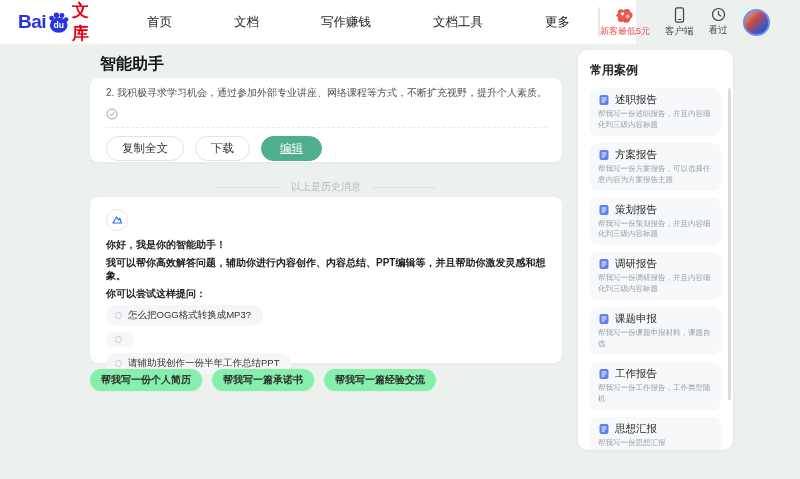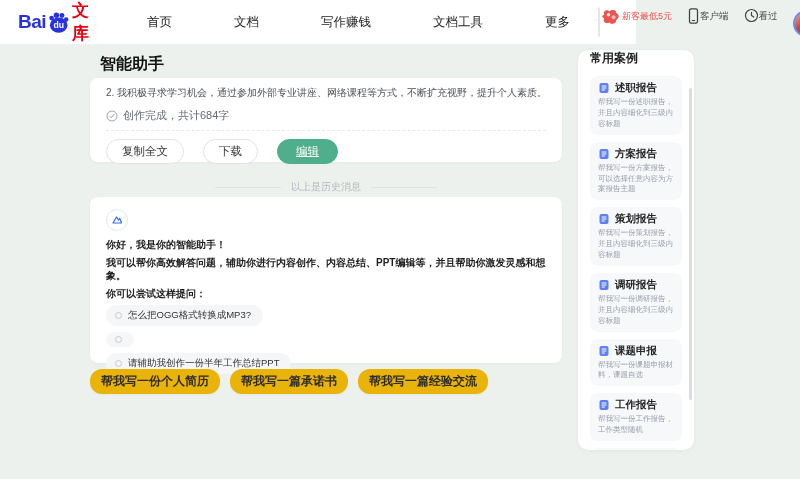--- a/index.html
+++ b/index.html
@@ -15,76 +15,76 @@
   .logo-bai { color:#2932e1; font-weight:bold; font-size:19px; letter-spacing:-0.5px; }
   .logo-wenku { color:#e60012; font-weight:bold; font-size:17px; margin-left:1px; }
   .nav { display:flex; gap:30px; margin-left:26px; font-size:12.5px; color:#1f1f1f; }
   .nav-item { cursor:pointer; white-space:nowrap;margin-left:32px; }
   .search { margin-left:28px; width:266px; height:30px; display:flex; border:1px solid #e4e6e9;
             border-radius:16px; overflow:hidden; background:#fff; }
   .search input { flex:1; border:0; outline:0; padding:0 12px; font-size:12px; min-width:0; }
   .search-btn { width:66px; background:#3e6bf0; color:#fff; font-size:12.5px; border:0;
                 cursor:pointer; flex-shrink:0; }
   .header-right { margin-left:auto; display:flex; align-items:flex-start; gap:15px; }
-  .header-tool { display:flex; flex-direction:row; align-items:center; cursor:pointer; }
+  .header-tool { display:flex; flex-direction:column; align-items:center; cursor:pointer; }
   .tool-label { font-size:9.5px; color:#4a4a4a; margin-top:2px; white-space:nowrap; }
   .promo-label { font-size:9px; color:#e8494b; margin-top:1px; white-space:nowrap; }
   .avatar { width:27px; height:27px; border-radius:50%; border:2px solid #6b8df2; margin-top:2px;
             background:linear-gradient(135deg,#e4b8a4 0%,#c64a42 40%,#3e57c4 75%,#20307a 100%);
             cursor:pointer; }
 
   
   .page-title { position:absolute; left:100px; top:54px; font-size:16px; font-weight:bold; color:#141414; }
 
   .history-card { position:absolute; left:90px; top:78px; width:472px; height:84px; background:#fff;
                   border-radius:8px; padding:8px 16px; box-shadow:0 1px 3px rgba(31,35,41,.04); }
   .tail-text { font-size:10px; color:#4e5156; white-space:nowrap; overflow:hidden; }
   .status-row { display:flex; align-items:center; gap:5px; margin-top:8px; font-size:11px; color:#646b74; }
   .dash-divider { border-top:1px dashed #e6e9ec; margin:7px 0 8px; }
-  .btn-row { display:flex; gap:19px; }
+  .btn-row { display:flex; gap:11px; }
   .pill-btn { border:1px solid #dfe2e8; background:#fff; color:#333; border-radius:14px;
               font-size:11.5px; padding:4px 15px; cursor:pointer; font-family:inherit; }
   .pill-btn.green { background:#4fae8c; border-color:#4fae8c; color:#fff; padding:4px 18px;text-decoration:underline; }
 
   .history-divider { position:absolute; left:90px; top:180px; width:472px; display:flex;
                      align-items:center; justify-content:center; gap:10px; color:#b3b9c1; font-size:10px; }
   .d-line { width:66px; height:1px; background:#dde1e4; }
 
   .welcome-card { position:absolute; left:90px; top:197px; width:472px; height:166px; background:#fff;
                   border-radius:8px; padding:12px 16px; box-shadow:0 1px 3px rgba(31,35,41,.04); }
   .ai-avatar { width:22px; height:22px; border-radius:50%; border:1px solid #e2e9f3;
                display:flex; align-items:center; justify-content:center; margin-bottom:7px; }
   .w-line { font-size:10px; font-weight:bold; color:#1e1e1e; line-height:13px; margin-bottom:5px; }
   .suggestion-list { margin-top:3px; display:flex; flex-direction:column; align-items:flex-start; gap:6px; }
   .suggestion-chip { display:flex; align-items:center; gap:6px; background:#f4f6f7; border-radius:12px;
                      padding:4px 12px 4px 9px; font-size:9.5px; color:#333; cursor:pointer; }
   .ring { width:7px; height:7px; border:1px solid #c6ccd4; border-radius:50%; flex-shrink:0; }
 
   .quick-row { position:absolute; left:90px; top:369px; display:flex; gap:10px; }
-  .quick-chip { background:#eab308; border-radius:12px; padding:4px 11px; font-size:12px; color:#2c2c2c;
+  .quick-chip { background:#86efac; border-radius:12px; padding:4px 11px; font-size:10px; color:#2c2c2c;
                 font-weight:600; cursor:pointer; box-shadow:0 1px 2px rgba(31,35,41,.04); }
 
   .input-card { position:absolute; left:90px; top:392px; width:472px; height:66px; background:#fff;
                 border-radius:10px; padding:9px 12px; box-shadow:0 1px 3px rgba(31,35,41,.04); }
   .input-card textarea { width:calc(100% - 34px); height:32px; border:0; outline:0; resize:none;
                          font-size:11px; color:#333; font-family:inherit; }
   .input-card textarea::placeholder { color:#bac0c9; }
   .img-btn { position:absolute; top:8px; right:10px; width:22px; height:22px; border-radius:6px;
              background:#f3f5f7; display:flex; align-items:center; justify-content:center; cursor:pointer; }
   .counter { position:absolute; left:13px; bottom:8px; font-size:10px; color:#bac0c9; }
   .enter-btn { position:absolute; right:11px; bottom:7px; cursor:pointer; line-height:0; }
 
   
-  .sidebar { position:absolute; left:578px; top:50px; width:116px; height:400px; background:#fff;
-             border-radius:10px; padding:0 12px 8px; overflow:hidden;
+  .sidebar { position:absolute; left:578px; top:50px; width:155px; height:400px; background:#fff;
+             border-radius:10px; padding:12px 12px 8px; overflow:hidden;
              box-shadow:0 1px 4px rgba(31,35,41,.05); }
   .sidebar-title { font-size:12px; font-weight:bold; color:#1f1f1f; margin-bottom:9px; }
   .case-item { background:#f6f8fa; border-radius:8px; padding:5px 8px; margin-bottom:7px; cursor:pointer; }
   .case-head { display:flex; align-items:center; gap:5px; }
-  .case-title { font-size:10.5px; font-weight:bold; color:#262626; }
+  .case-title { font-size:10.5px; font-weight:normal; color:#262626; }
   .case-desc { font-size:7.5px; color:#979da8; line-height:1.45; margin-top:2px; }
   .sidebar-scrollbar { position:absolute; right:2px; top:38px; width:3px; height:312px;
                        background:#d9dce0; border-radius:2px; cursor:pointer; }
 </style>
 </head>
 <body>
 
 <div class="page">
 
   <div class="header">
@@ -153,21 +153,20 @@
 
   <div class="history-card">
     <div class="tail-text">2. 我积极寻求学习机会，通过参加外部专业讲座、网络课程等方式，不断扩充视野，提升个人素质。</div>
     <div class="status-row">
       <span style="line-height:0;">
         <svg width="12" height="12" viewBox="0 0 24 24">
           <circle cx="12" cy="12" r="10" fill="none" stroke="#9aa3ad" stroke-width="2"></circle>
           <path d="M7.5 12.5 l3 3 l6 -7" fill="none" stroke="#9aa3ad" stroke-width="2" stroke-linecap="round" stroke-linejoin="round"></path>
         </svg>
       </span>
-      <span>创作完成，共计684字</span>
     </div>
     <div class="dash-divider"></div>
     <div class="btn-row">
       <button class="pill-btn">复制全文</button>
       <button class="pill-btn">下载</button>
       <button class="pill-btn green">编辑</button>
     </div>
   </div>
 
   <div class="history-divider">

